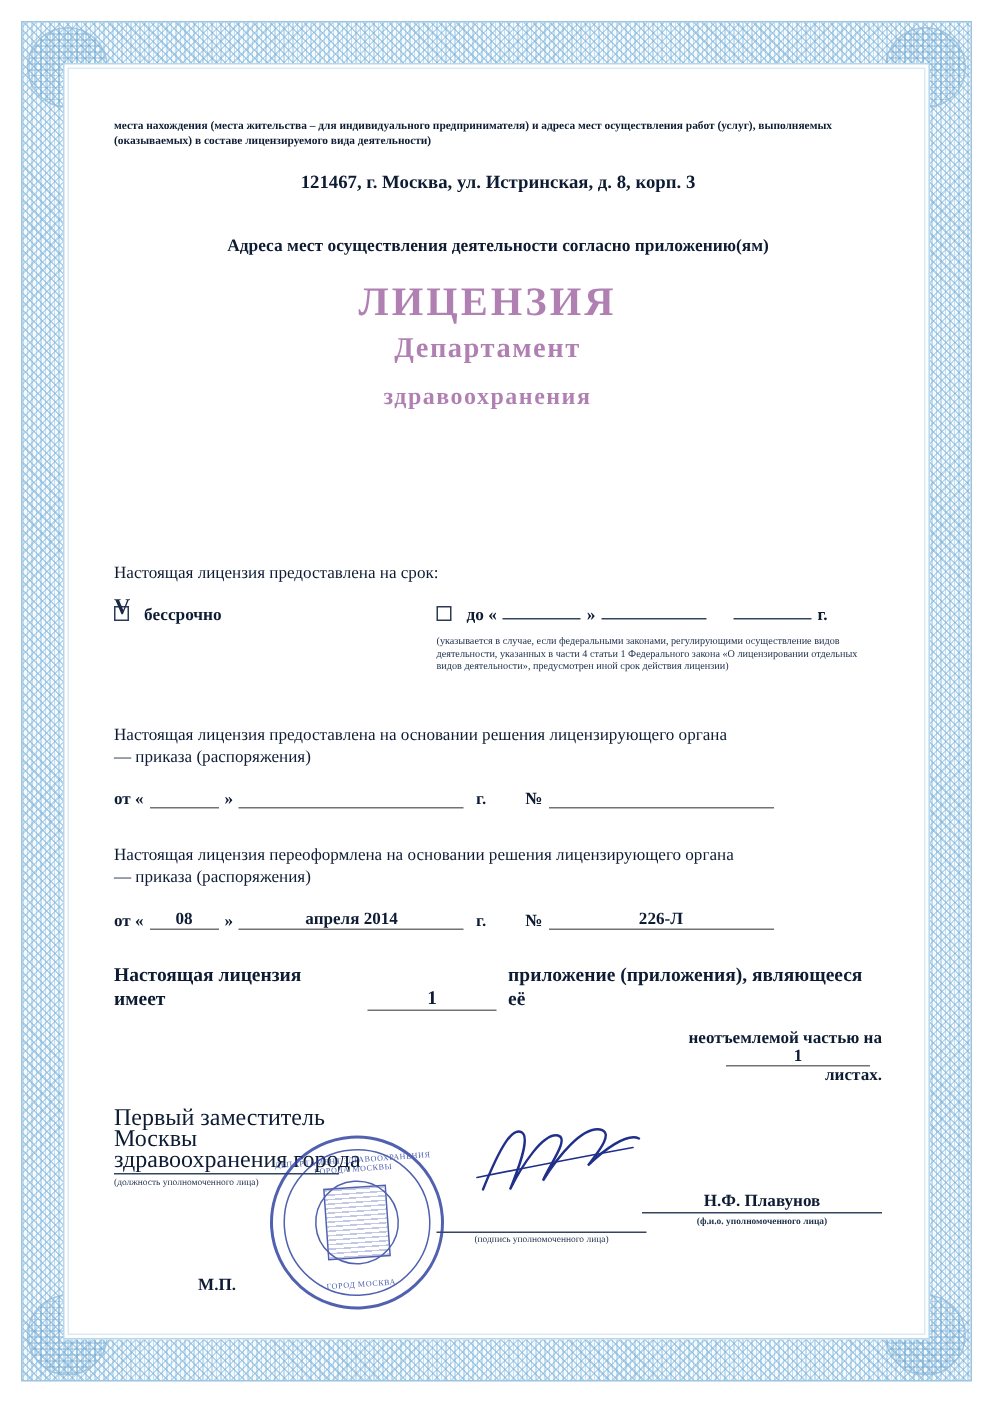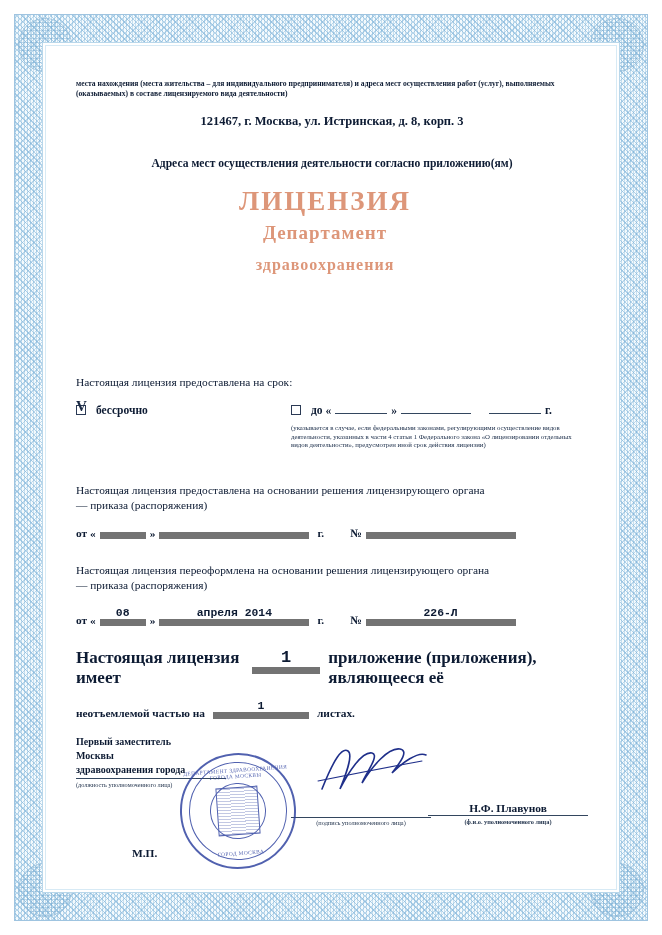--- a/index.html
+++ b/index.html
@@ -61,21 +61,21 @@
   .corner.bl { left: 18px; bottom: 18px; }
   .corner.br { right: 18px; bottom: 18px; }
 
   
   .watermark {
     position: absolute;
     left: 160px;
     top: 185px;
     width: 330px;
     text-align: center;
-    color: #c2410c;
+    color: #701a75;
     opacity: .55;
     font-size: 27px;
     font-weight: bold;
     letter-spacing: 2px;
     line-height: 32px;
     font-family: "Liberation Serif", serif;
     pointer-events: none;
   }
   .watermark .l2 { font-size: 19px; letter-spacing: 1px; }
   .watermark .l3 { font-size: 16px; letter-spacing: 1px; }
@@ -163,74 +163,74 @@
 
   .fieldrow {
     display: flex;
     align-items: flex-end;
     font-size: 11.4px;
     font-weight: bold;
     margin-top: 14px;
   }
   .fieldrow .lead { margin-right: 4px; }
   .ul {
-    border-bottom: 7px solid #737373;
+    border-bottom: 1px solid #737373;
     display: inline-block;
     text-align: center;
     font-weight: bold;
-    font-family: Liberation Mono, monospace;
   }
   .ul.w-date { width: 46px; }
   .ul.w-mid { width: 150px; }
   .ul.w-num { width: 150px; }
   .ul.w-app { width: 86px; }
   .ul.w-pages { width: 96px; }
   .gap { display: inline-block; width: 10px; }
 
   .attach-row {
-    font-size: 17px;
+    font-size: 13px;
     font-weight: bold;
     margin-top: 22px;
     display: flex;
-    align-items: flex-start;
+    align-items: flex-end;
   }
   .attach-row2 {
     font-size: 11.4px;
     font-weight: bold;
     margin-top: 12px;
     display: flex;
     align-items: flex-end;
+    flex-direction: column;
   }
 
   
   .sig-area {
     margin-top: 16px;
     position: relative;
     height: 120px;
   }
   .sig-title {
-    font-size: 10px;
-    font-weight: bold;
+    font-size: 16px;
+    font-weight: normal;
     line-height: 14px;
     width: 215px;
   }
   .sig-underline {
     border-bottom: 1px solid #33465e;
     width: 150px;
     margin-top: 1px;
   }
   .cap {
     font-size: 6.3px;
     color: #23344d;
     margin-top: 2px;
   }
   .sig-name {
     position: absolute;
     right: 0;
-    top: 67px;
+    top: 56px;
     width: 160px;
     text-align: center;
     font-size: 11.4px;
     font-weight: bold;
   }
   .sig-name .rule {
     border-bottom: 1px solid #33465e;
     width: 160px;
     margin-top: 1px;
   }

